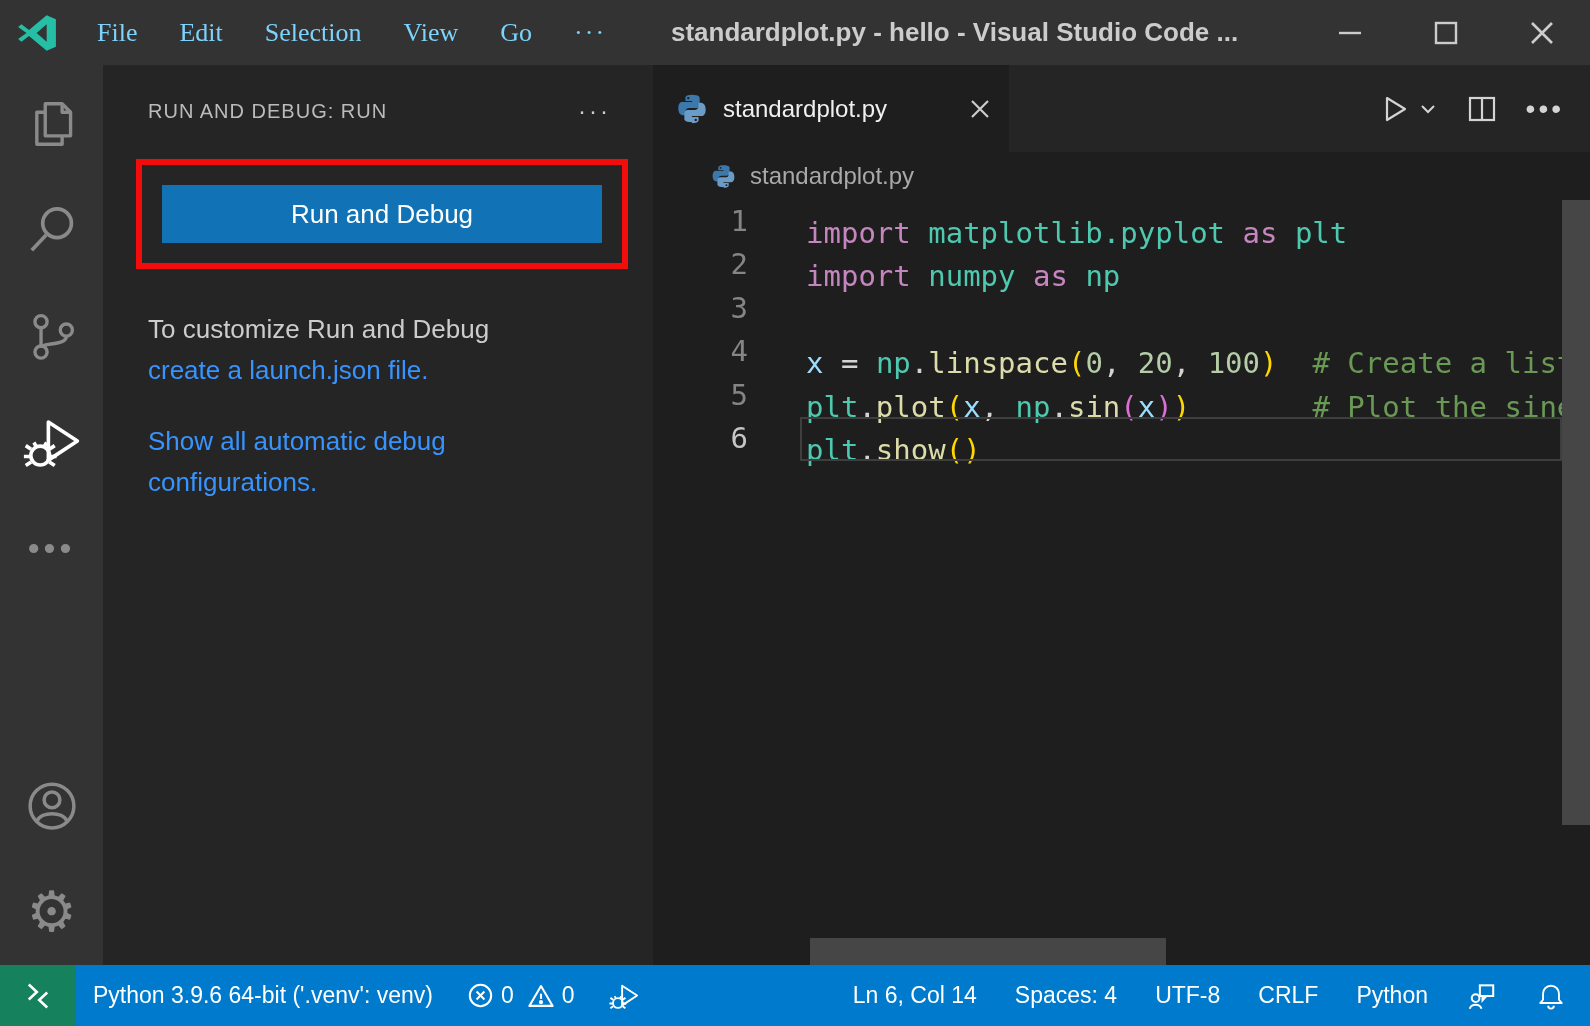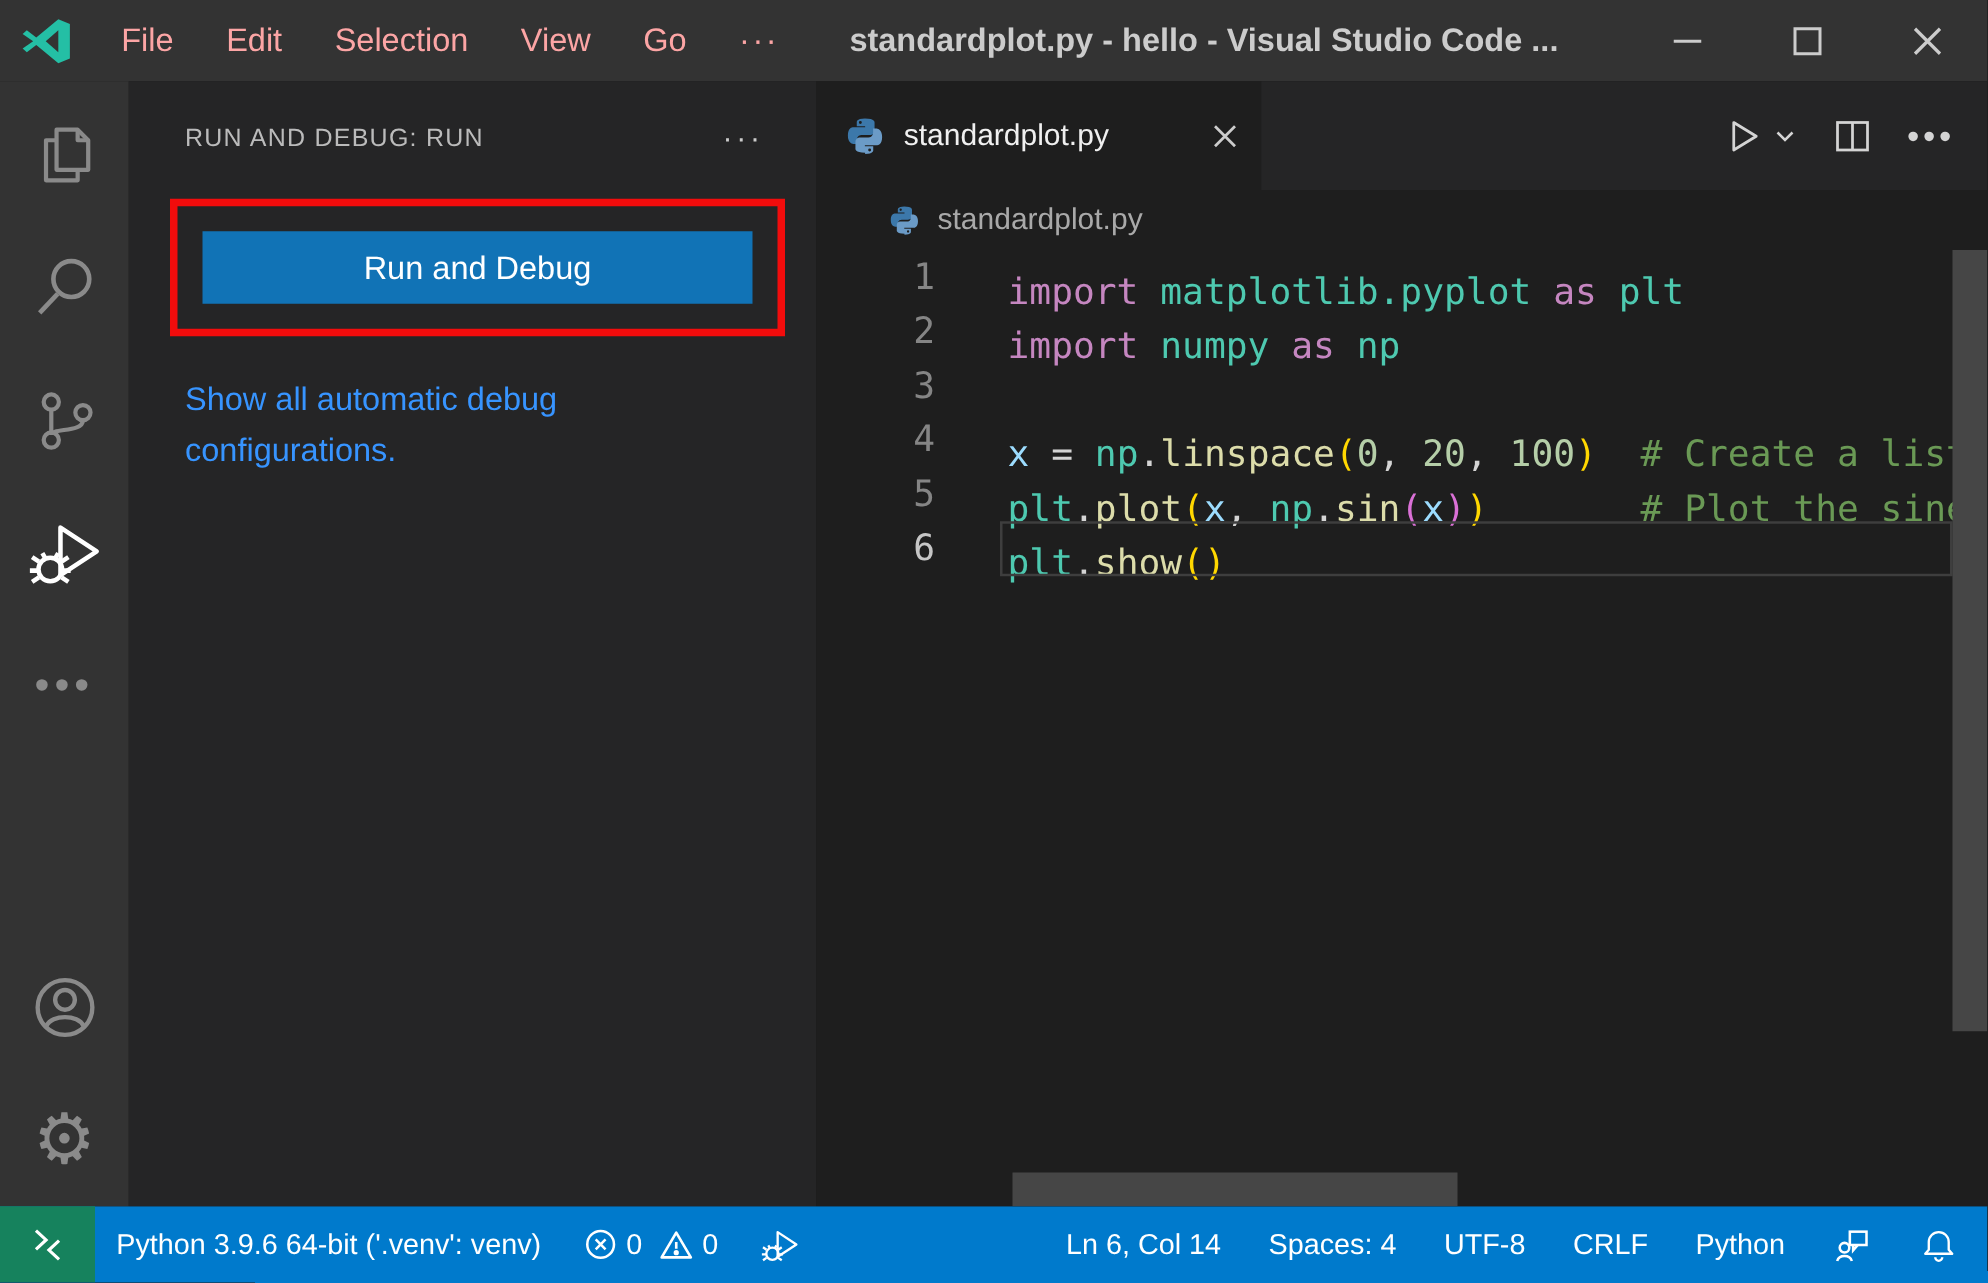--- a/index.html
+++ b/index.html
@@ -3,22 +3,22 @@
 <meta charset="utf-8">
 <style>
   * { margin:0; padding:0; box-sizing:border-box; }
   html,body { width:1590px; height:1026px; overflow:hidden; background:#1E1E1E;
               font-family:"Liberation Sans", sans-serif; }
   svg { display:block; }
 
   
   .titlebar { height:65px; background:#333333; display:flex; align-items:center; }
   .logo { margin:0 18px 0 16px; }
-  .menu-item { color:#fca5a5; font-size:26px; padding:0 21px; height:65px;
-               display:flex; align-items:center; cursor:default; }
+  .menu-item { color:#7dd3fc; font-size:26px; padding:0 21px; height:65px;
+               display:flex; align-items:center; cursor:default;font-family:Liberation Serif, serif; }
   .menu-more { font-size:26px; letter-spacing:2px; }
   .win-title { flex:1; text-align:center; color:#CCCCCC; font-size:26px;
                white-space:nowrap; overflow:hidden; padding-right:20px;font-weight:bold; }
   .win-btn { width:96px; height:65px; display:flex; align-items:center;
              justify-content:center; color:#CCCCCC; }
 
   
   .main { display:flex; height:900px; }
 
   .activitybar { width:103px; background:#333333; display:flex; flex-direction:column; }
@@ -171,20 +171,24 @@
     </div>
   </div>
 
   <div class="sidebar">
     <div class="sb-header">
       <span class="sb-title">RUN AND DEBUG: RUN</span>
       <span class="sb-more">···</span>
     </div>
     <div class="annotation-box">
       <button class="run-btn">Run and Debug</button>
+    </div>
+    <div class="sb-hint">
+      <span>To customize Run and Debug</span>
+      <a class="sb-link">create a launch.json file.</a>
     </div>
     <a class="sb-link second">Show all automatic debug configurations.</a>
   </div>
 
   <div class="editorgroup">
     <div class="tabbar">
       <div class="tab">
         <span>
           <svg width="34" height="34" viewBox="0 0 32 32">
             <path fill="#3C78AA" d="M15.9 2.6c-6.5 0-6.1 2.8-6.1 2.8v3h6.3v.9H7.3s-4.2-.5-4.2 6.2 4.6 6.4 4.6 6.4h2.2v-3.1s-.1-3.7 3.6-3.7h6.2s3.5.1 3.5-3.4V5.6s.5-3-7.3-3zm-3.4 2a1.1 1.1 0 1 1 0 2.2 1.1 1.1 0 0 1 0-2.2z"></path>

